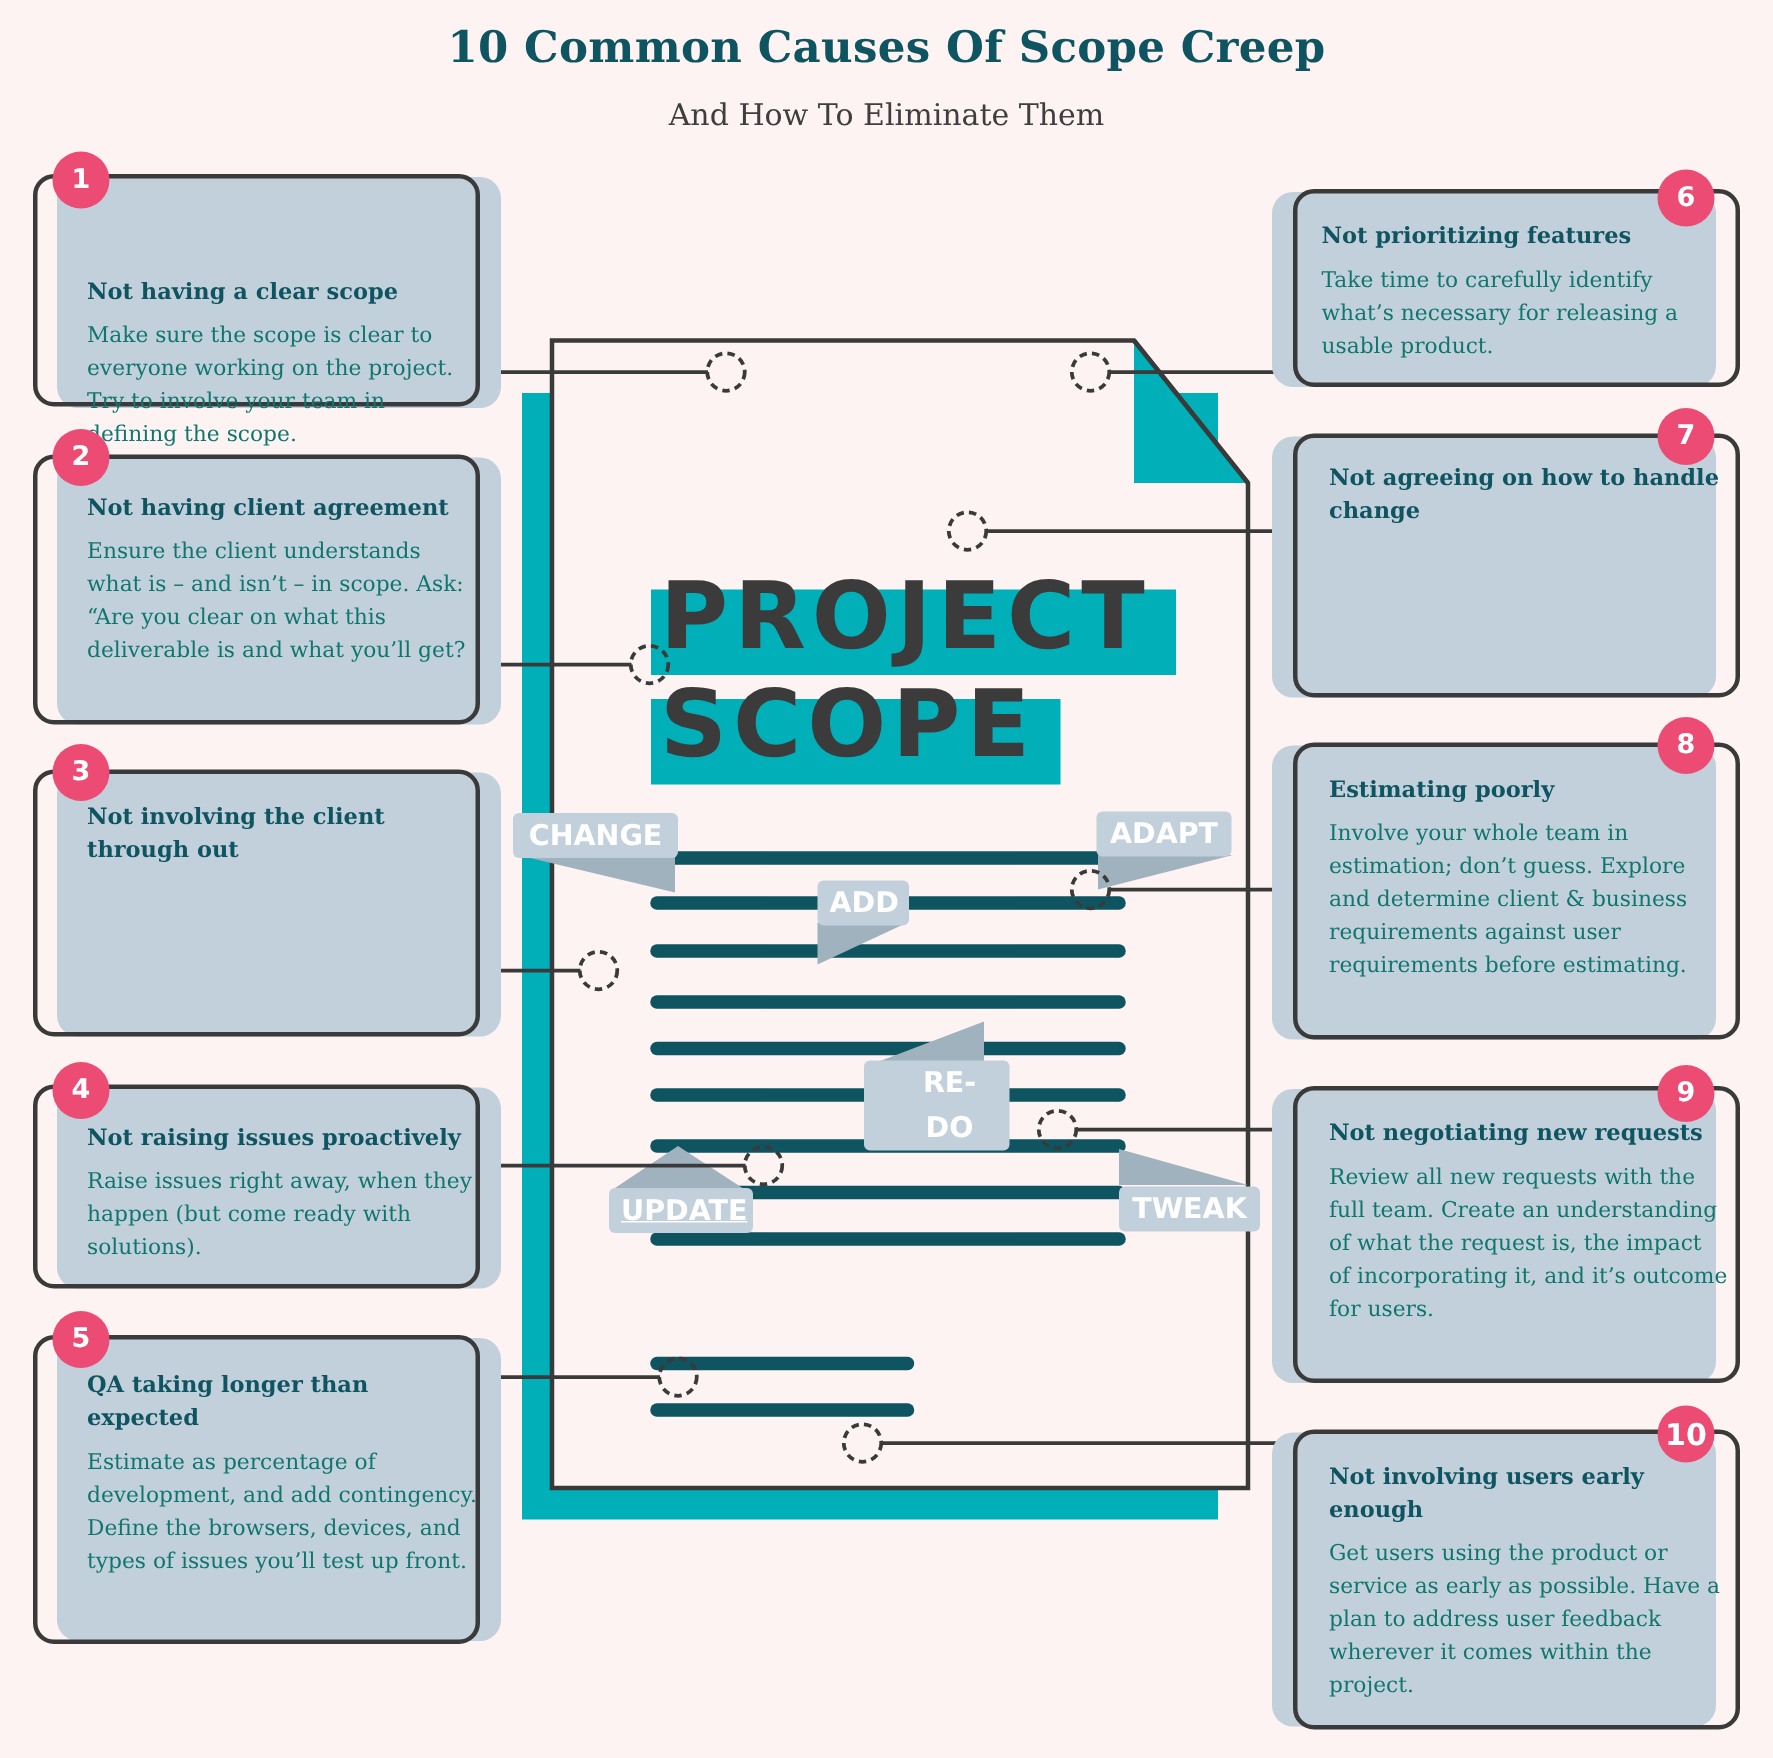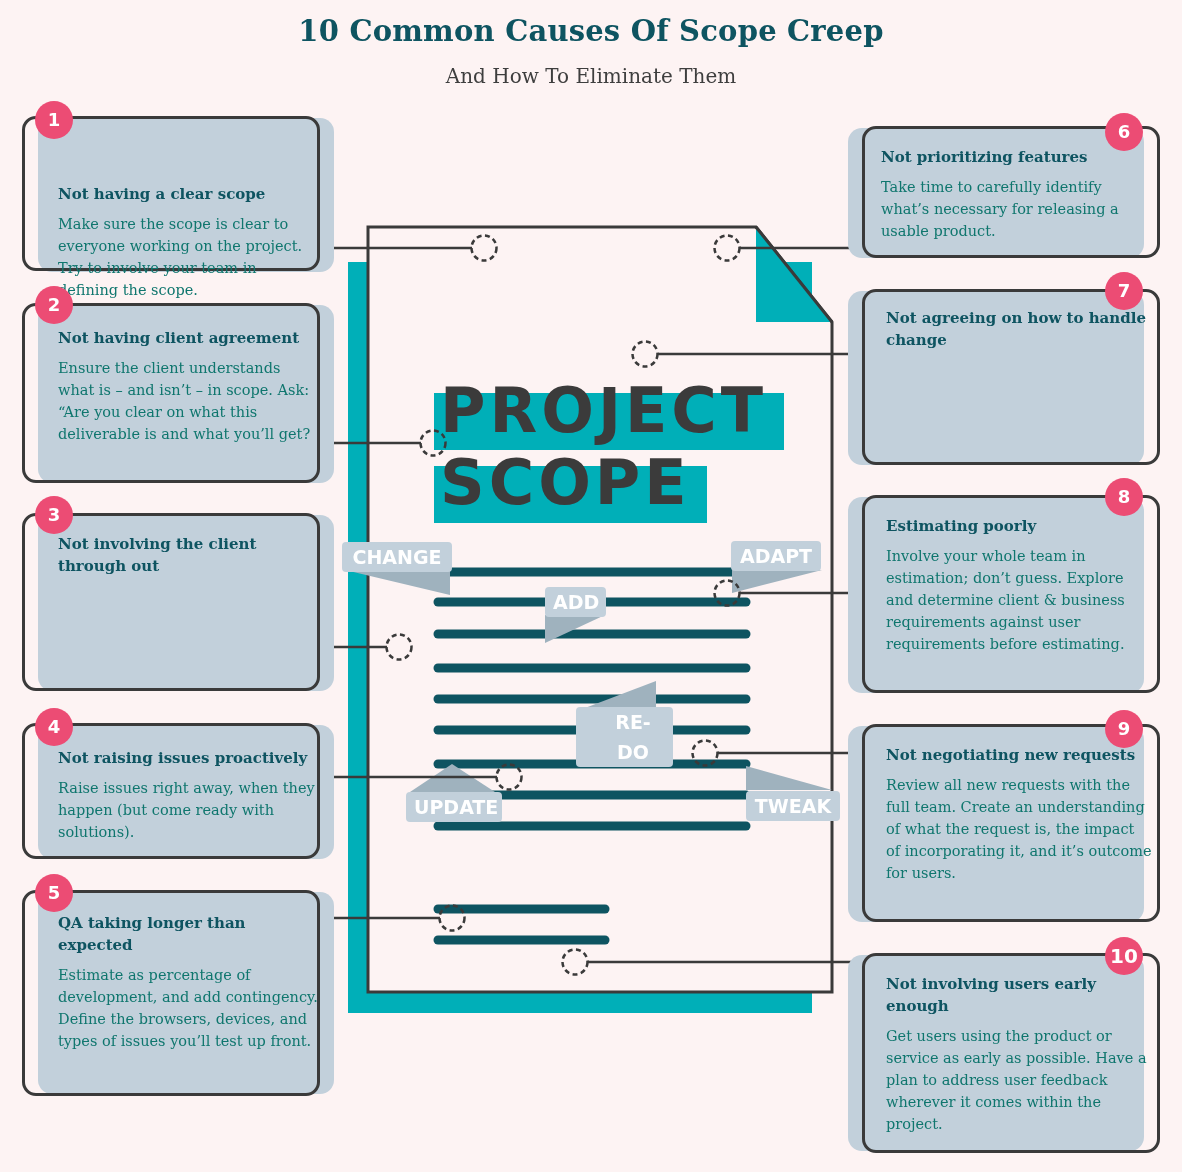--- a/index.html
+++ b/index.html
@@ -119,21 +119,21 @@
   </g>
 </svg>
 
 <div class="scope-word" style="left:440px; top:380px;">PROJECT</div>
 <div class="scope-word" style="left:440px; top:452px;">SCOPE</div>
 
 <div class="tag" style="left:342px; top:542px; width:94px;">CHANGE</div>
 <div class="tag" style="left:731px; top:541px; width:74px;">ADAPT</div>
 <div class="tag" style="left:545px; top:587px; width:45px;">ADD</div>
 <div class="tag" style="left:576px; top:707px; width:64px;padding-left:25px;">RE-DO</div>
-<div class="tag" style="left:406px; top:792px; width:80px;">UPDATE</div>
+<div class="tag" style="left:406px; top:792px; width:80px;text-decoration:underline;">UPDATE</div>
 <div class="tag" style="left:746px; top:791px; width:78px;">TWEAK</div>
 
 <div class="card" style="left:22px; top:116px; width:312px; height:156px;">
   <div class="fill" style="left:16px; top:2px; width:296px; height:154px;"></div>
   <div class="outline" style="left:0; top:0; width:298px; height:155px;"></div>
   <div class="content" style="left:36px; top:22px; width:260px;margin-top:45px;">
     <h3>Not having a clear scope</h3>
     <p>Make sure the scope is clear to everyone working on the project. Try to involve your team in defining the scope.</p>
   </div>
   <div class="badge" style="left:13px; top:-15px;">1</div>

